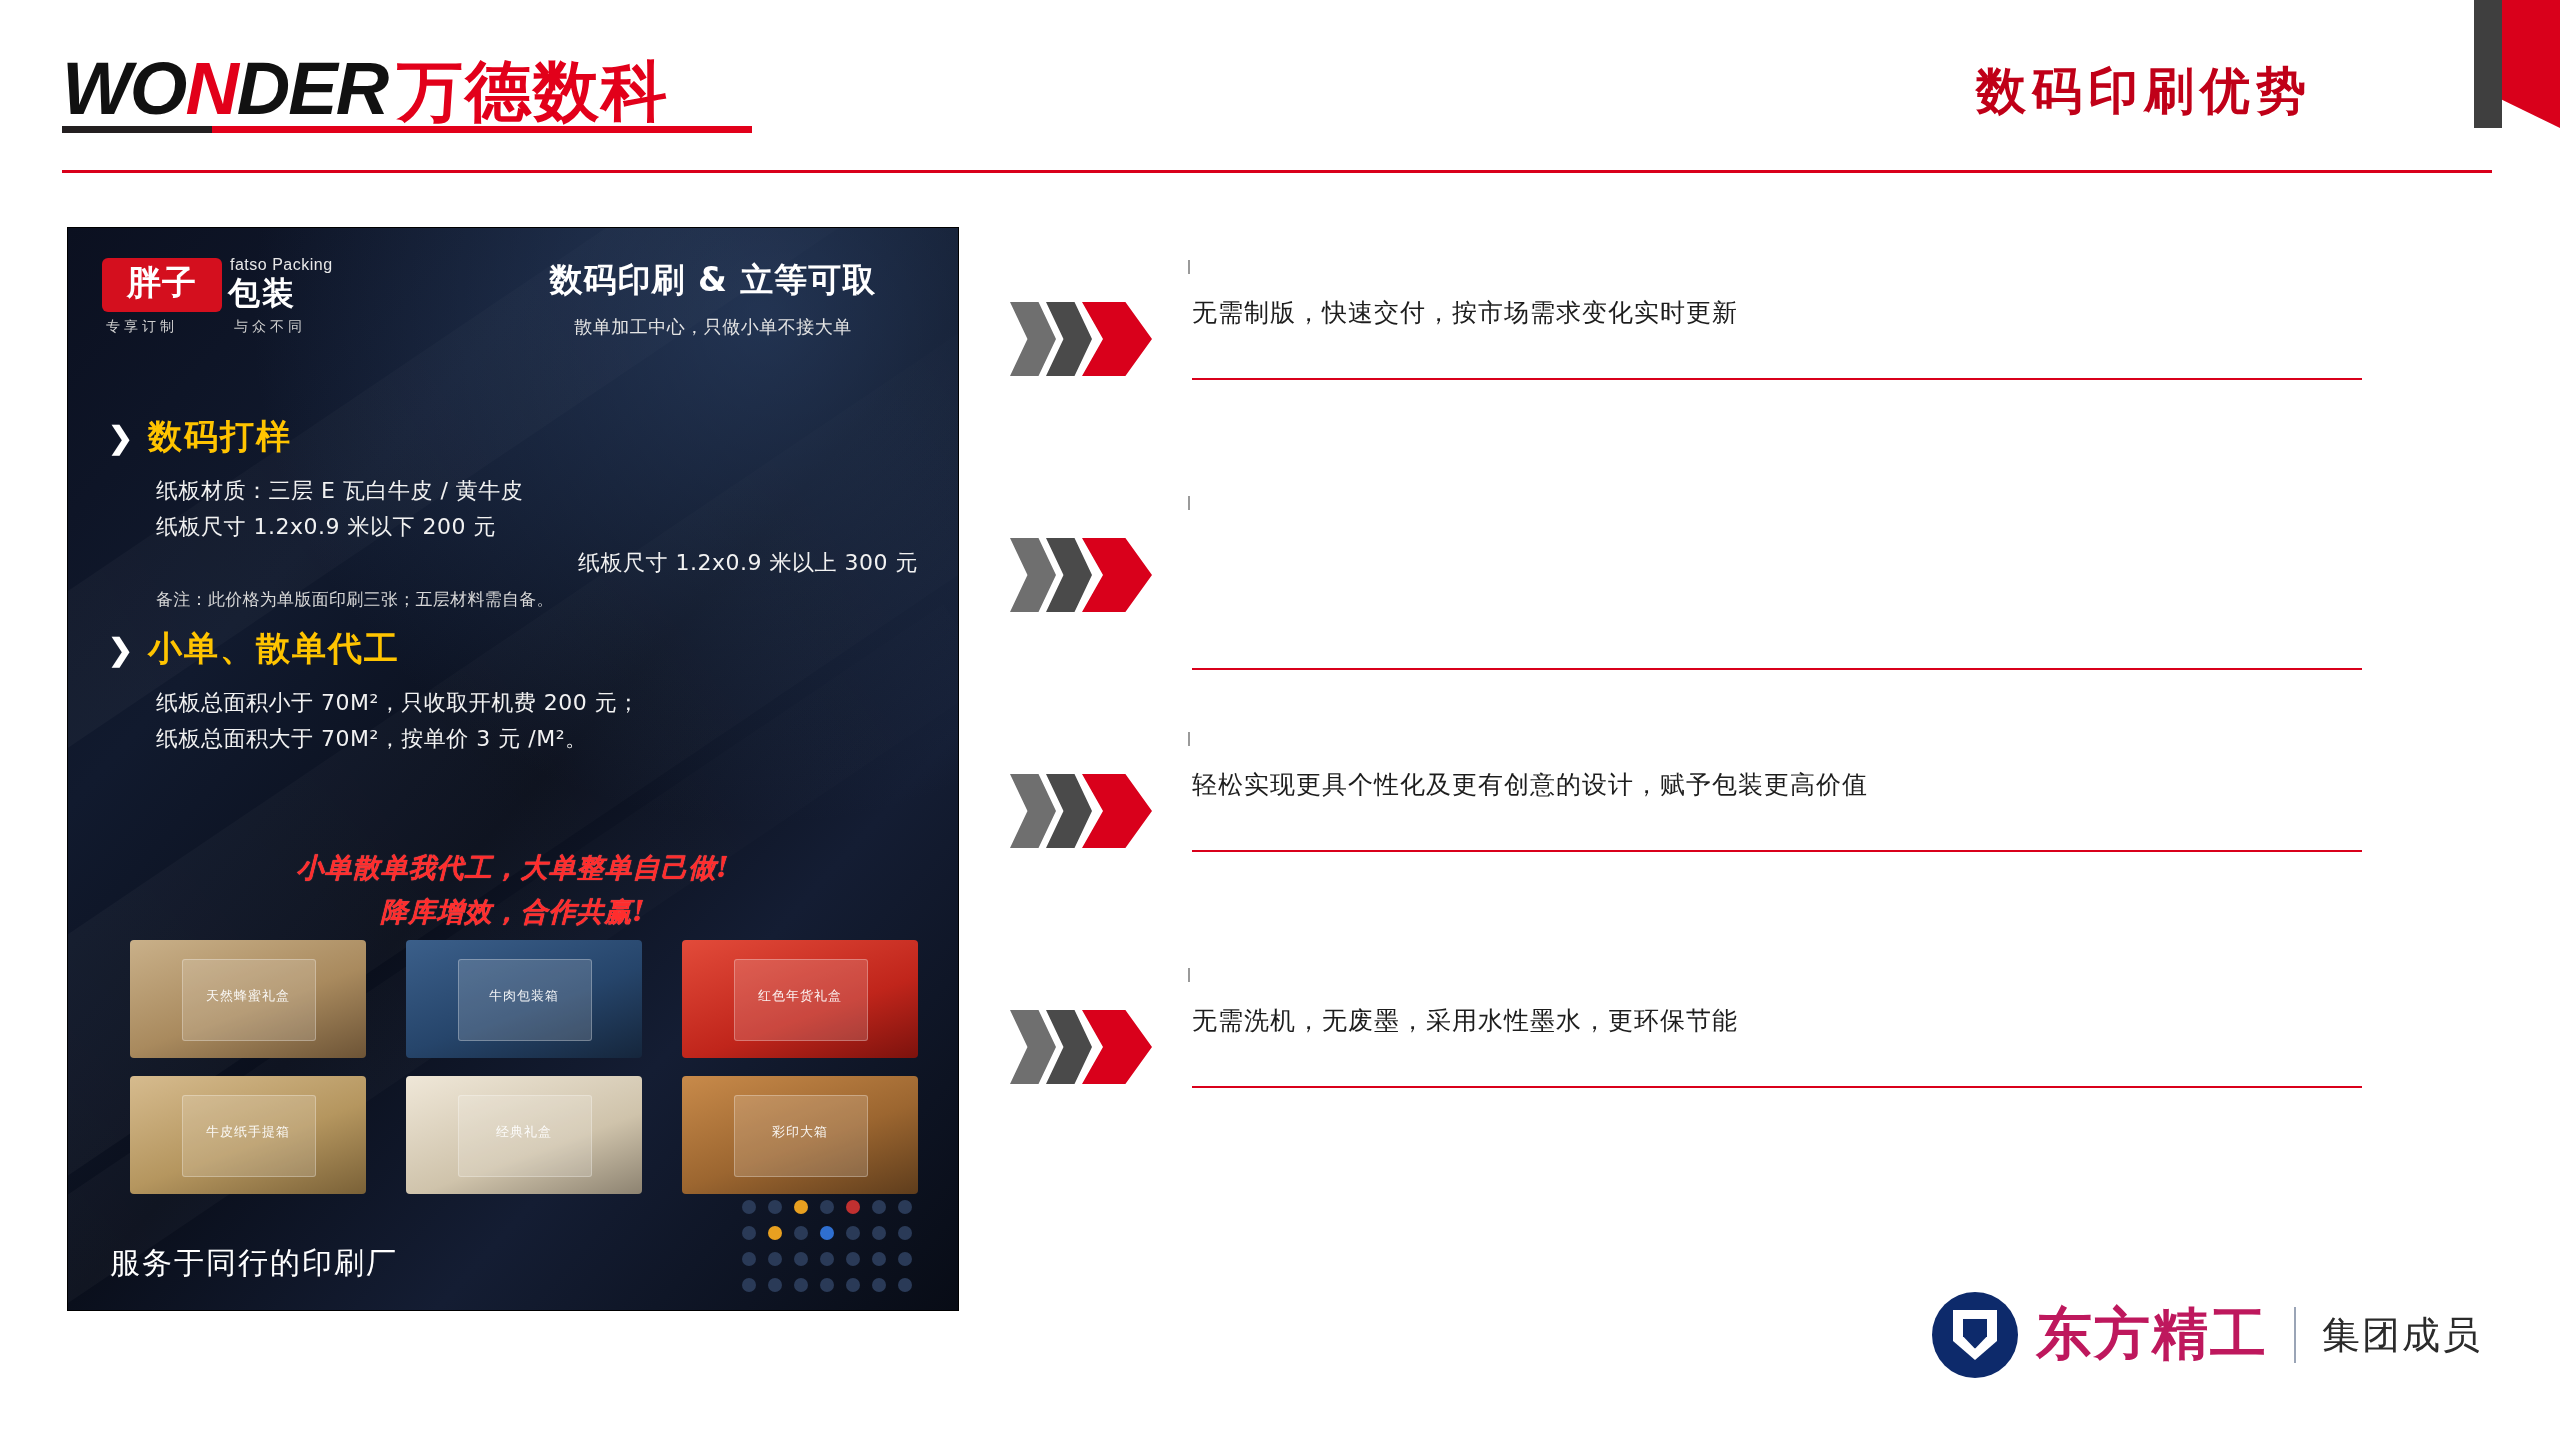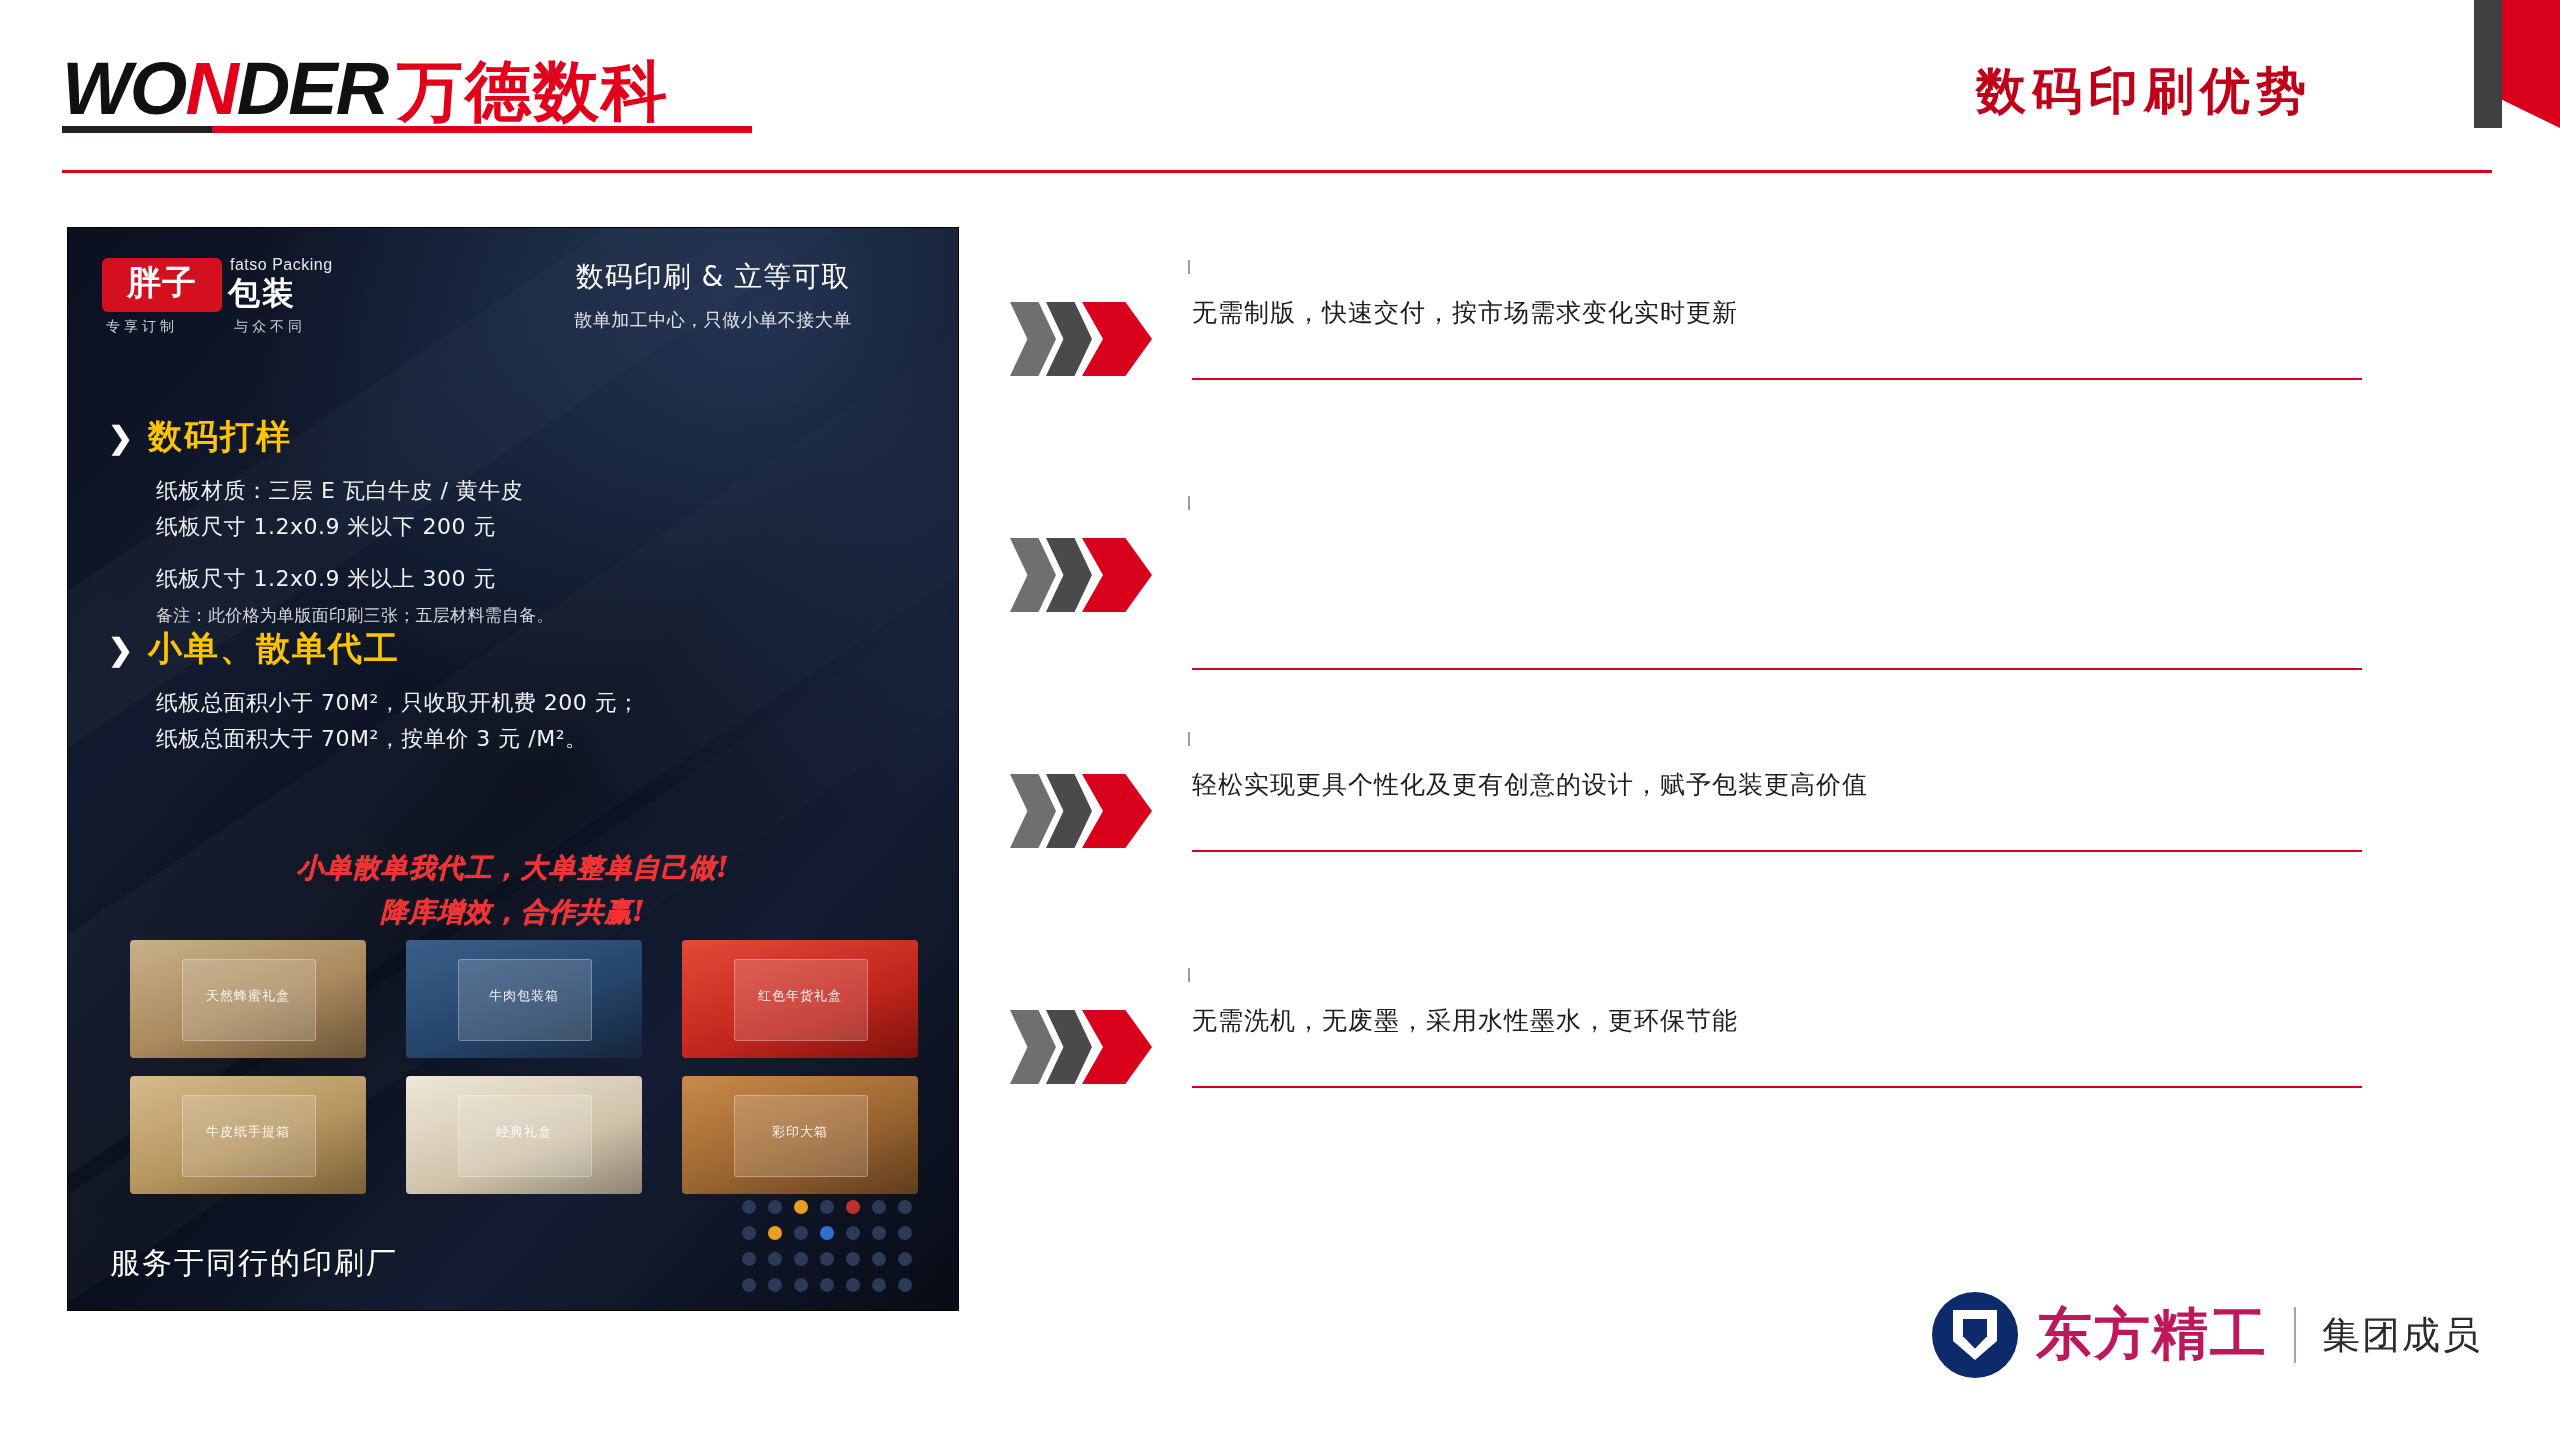--- a/index.html
+++ b/index.html
@@ -196,22 +196,22 @@
   }
 
   .poster-head {
     position: absolute;
     left: 430px; top: 30px;
     width: 430px;
     text-align: center;
   }
   .poster-head .ph-title {
     font-family: "DejaVu Sans", sans-serif;
-    font-size: 28px;
-    font-weight: 400;
+    font-size: 33px;
+    font-weight: 700;
     color: #ffffff;
     letter-spacing: 1px;
     white-space: nowrap;
   }
   .poster-head .ph-sub {
     margin-top: 12px;
     font-family: "DejaVu Sans", sans-serif;
     font-size: 18px;
     color: #e4e4e4;
     letter-spacing: 0.5px;
@@ -493,21 +493,21 @@
     <div class="ph-sub">散单加工中心，只做小单不接大单</div>
   </div>
 
   <div class="sec" style="top:186px;">
     <div class="sec-title">
       <span class="chev">❯</span>
       <span>数码打样</span>
     </div>
     <div class="sec-line">纸板材质：三层 E 瓦白牛皮 / 黄牛皮</div>
     <div class="sec-line" style="margin-top:2px;">纸板尺寸 1.2x0.9 米以下 200 元</div>
-    <div class="sec-line" style="margin-top:18px;">纸板尺寸 1.2x0.9 米以上 300 元</div>
+    <div class="sec-line" style="margin-top:2px;text-align:right;">纸板尺寸 1.2x0.9 米以上 300 元</div>
     <div class="sec-note">备注：此价格为单版面印刷三张；五层材料需自备。</div>
   </div>
 
   <div class="sec" style="top:398px;">
     <div class="sec-title">
       <span class="chev">❯</span>
       <span>小单、散单代工</span>
     </div>
     <div class="sec-line">纸板总面积小于 70M²，只收取开机费 200 元；</div>
     <div class="sec-line" style="margin-top:2px;">纸板总面积大于 70M²，按单价 3 元 /M²。</div>

